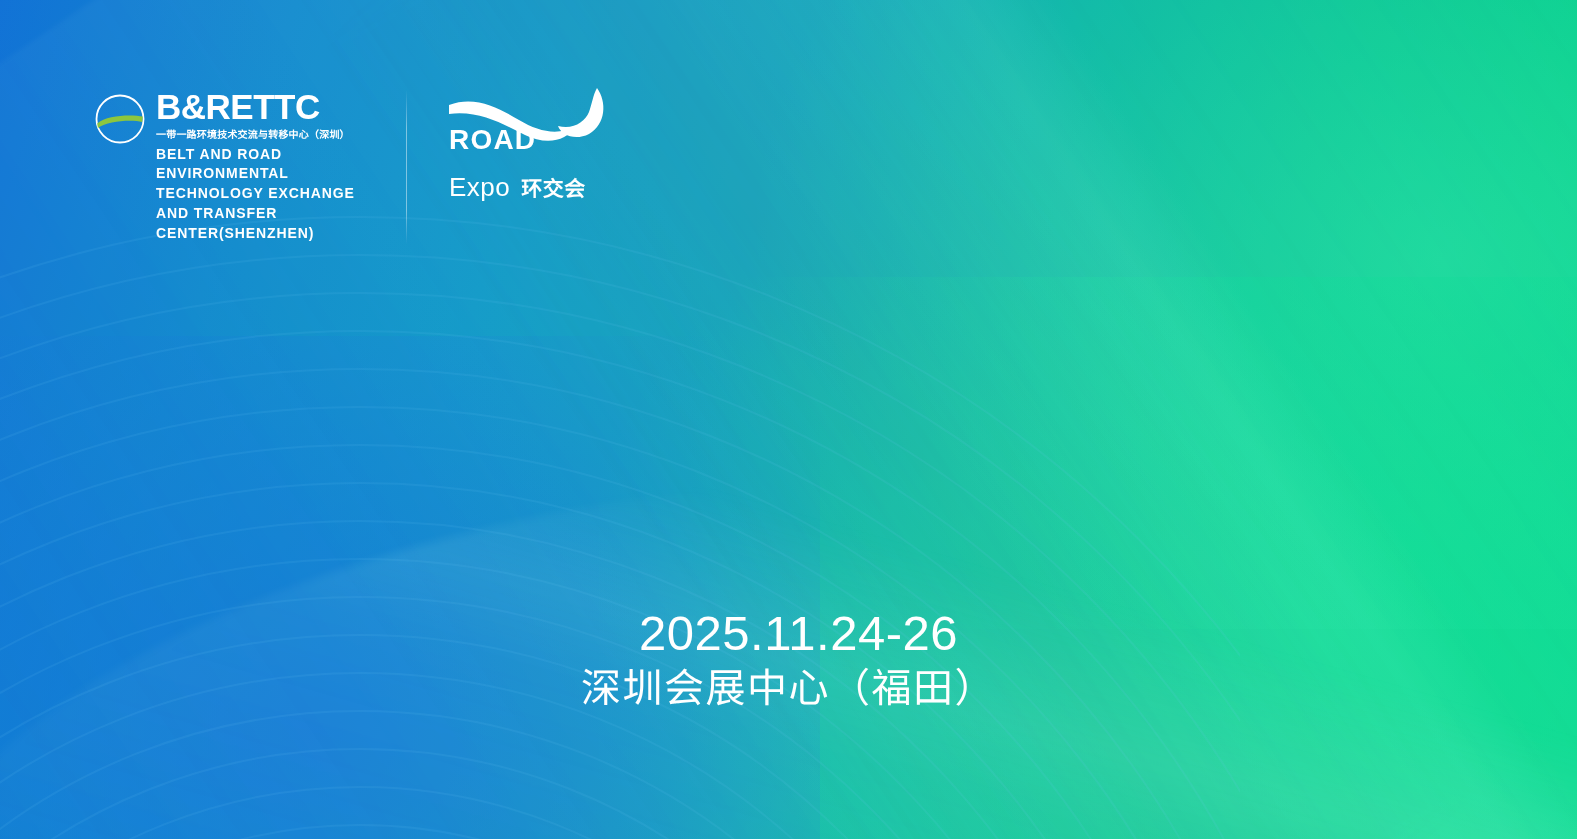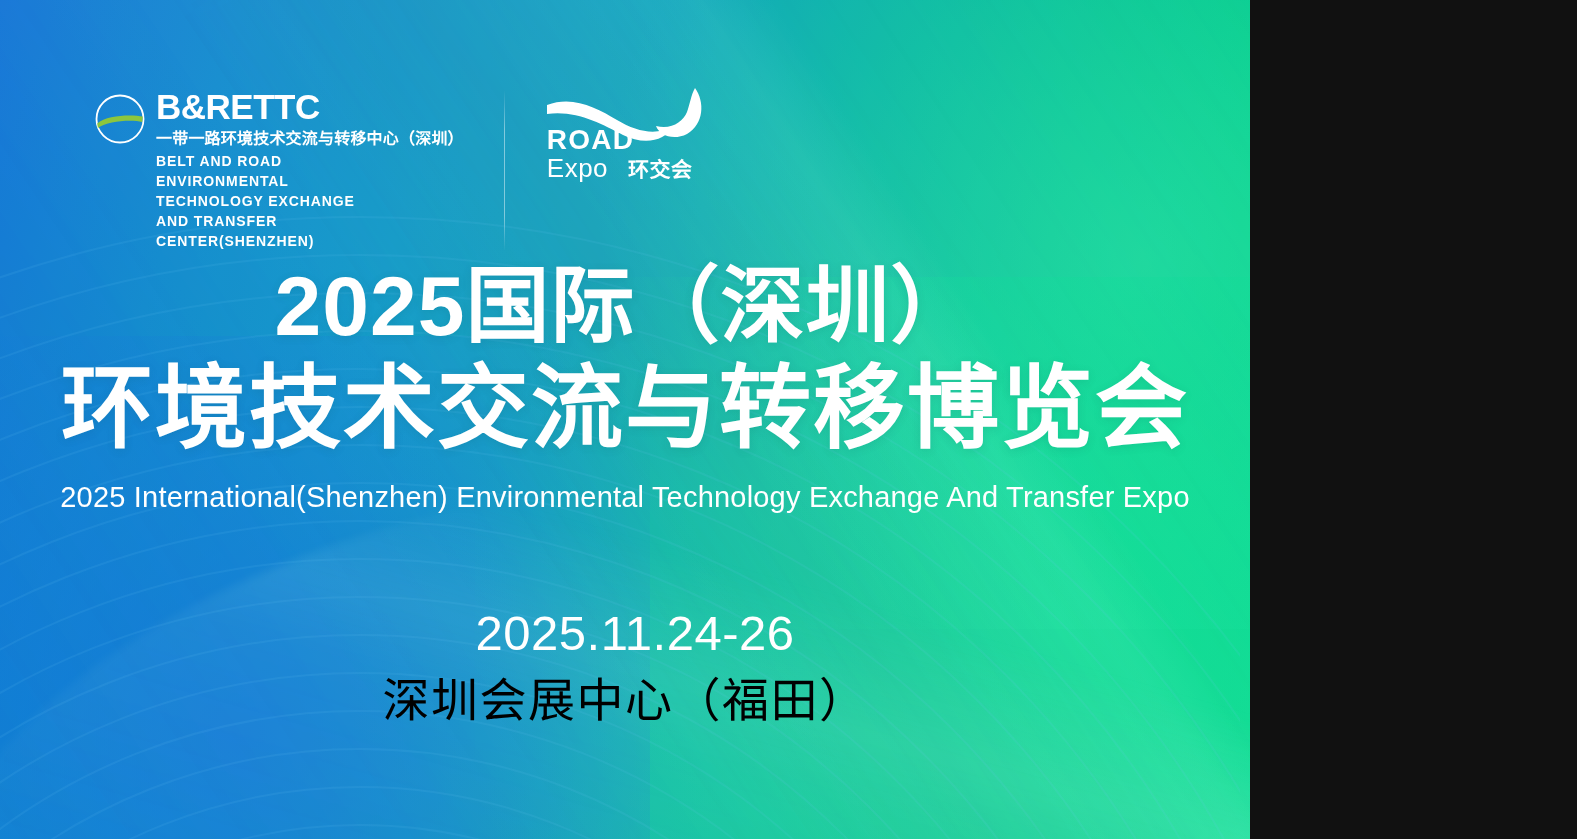--- a/index.html
+++ b/index.html
@@ -5,21 +5,21 @@
 <style>
   html, body {
     margin: 0;
     padding: 0;
     background: #111;
   }
   * { box-sizing: border-box; }
 
   .banner {
     position: relative;
-    width: 1250px;
+    width: 1577px;
     height: 839px;
     overflow: hidden;
     font-family: "Liberation Sans", "DejaVu Sans", sans-serif;
     background: #0a8dc8;
     -webkit-font-smoothing: antialiased;
   }
 
   
   .bg-base {
     position: absolute; inset: 0;
@@ -143,21 +143,21 @@
     color: #ffffff;
     font-size: 35px;
     font-weight: 700;
     letter-spacing: -0.5px;
     line-height: 1;
     white-space: nowrap;
     font-family: "Liberation Sans", "DejaVu Sans", sans-serif;
   }
   .brettc-cn {
     color: #ffffff;
-    font-size: 16px;
+    font-size: 10px;
     font-weight: 700;
     letter-spacing: 0.2px;
     line-height: 1.25;
     margin-top: 5px;
     white-space: nowrap;
   }
   .brettc-en {
     color: #ffffff;
     font-size: 14px;
     font-weight: 700;
@@ -188,22 +188,22 @@
   .iete-top {
     color: #ffffff;
     font-size: 28px;
     font-weight: 700;
     letter-spacing: 1.2px;
     line-height: 1;
   }
   .iete-bottom {
     display: flex;
     align-items: baseline;
-    gap: 20px;
-    margin-top: 1px;
+    gap: 11px;
+    margin-top: 20px;
   }
   .iete-expo {
     color: #ffffff;
     font-size: 26px;
     font-weight: 400;
     letter-spacing: 0.5px;
     line-height: 1;
   }
   .iete-cn {
     color: #ffffff;
@@ -271,26 +271,26 @@
   .event-date {
     color: #ffffff;
     font-size: 49px;
     font-weight: 400;
     letter-spacing: 0.5px;
     line-height: 1.18;
     white-space: nowrap;
     padding-left: 20px;
   }
   .event-venue {
-    color: #000000;
-    font-size: 47px;
+    color: #ffffff;
+    font-size: 40px;
     font-weight: 400;
     letter-spacing: 1.5px;
     line-height: 1.18;
-    margin-top: 10px;
+    margin-top: 2px;
     white-space: nowrap;
   }
 </style>
 </head>
 <body>
 
 <div class="banner">
 
   <div class="bg-base"></div>
   <div class="bg-topright-glow"></div>
@@ -367,25 +367,20 @@
           <div class="iete-bottom">
             <span class="iete-expo">Expo</span>
             <span class="iete-cn">环交会</span>
           </div>
         </div>
       </div>
 
     </div>
 
 
-    <div class="headline">
-      <div class="headline-1">2025国际（深圳）</div>
-      <div class="headline-2">环境技术交流与转移博览会</div>
-      <div class="subtitle-en">2025 International(Shenzhen) Environmental Technology Exchange And Transfer Expo</div>
-    </div>
 
     <div class="event-info">
       <div class="event-date">2025.11.24-26</div>
       <div class="event-venue">深圳会展中心（福田）</div>
     </div>
 
   </div>
 </div>
 
 </body></html>

